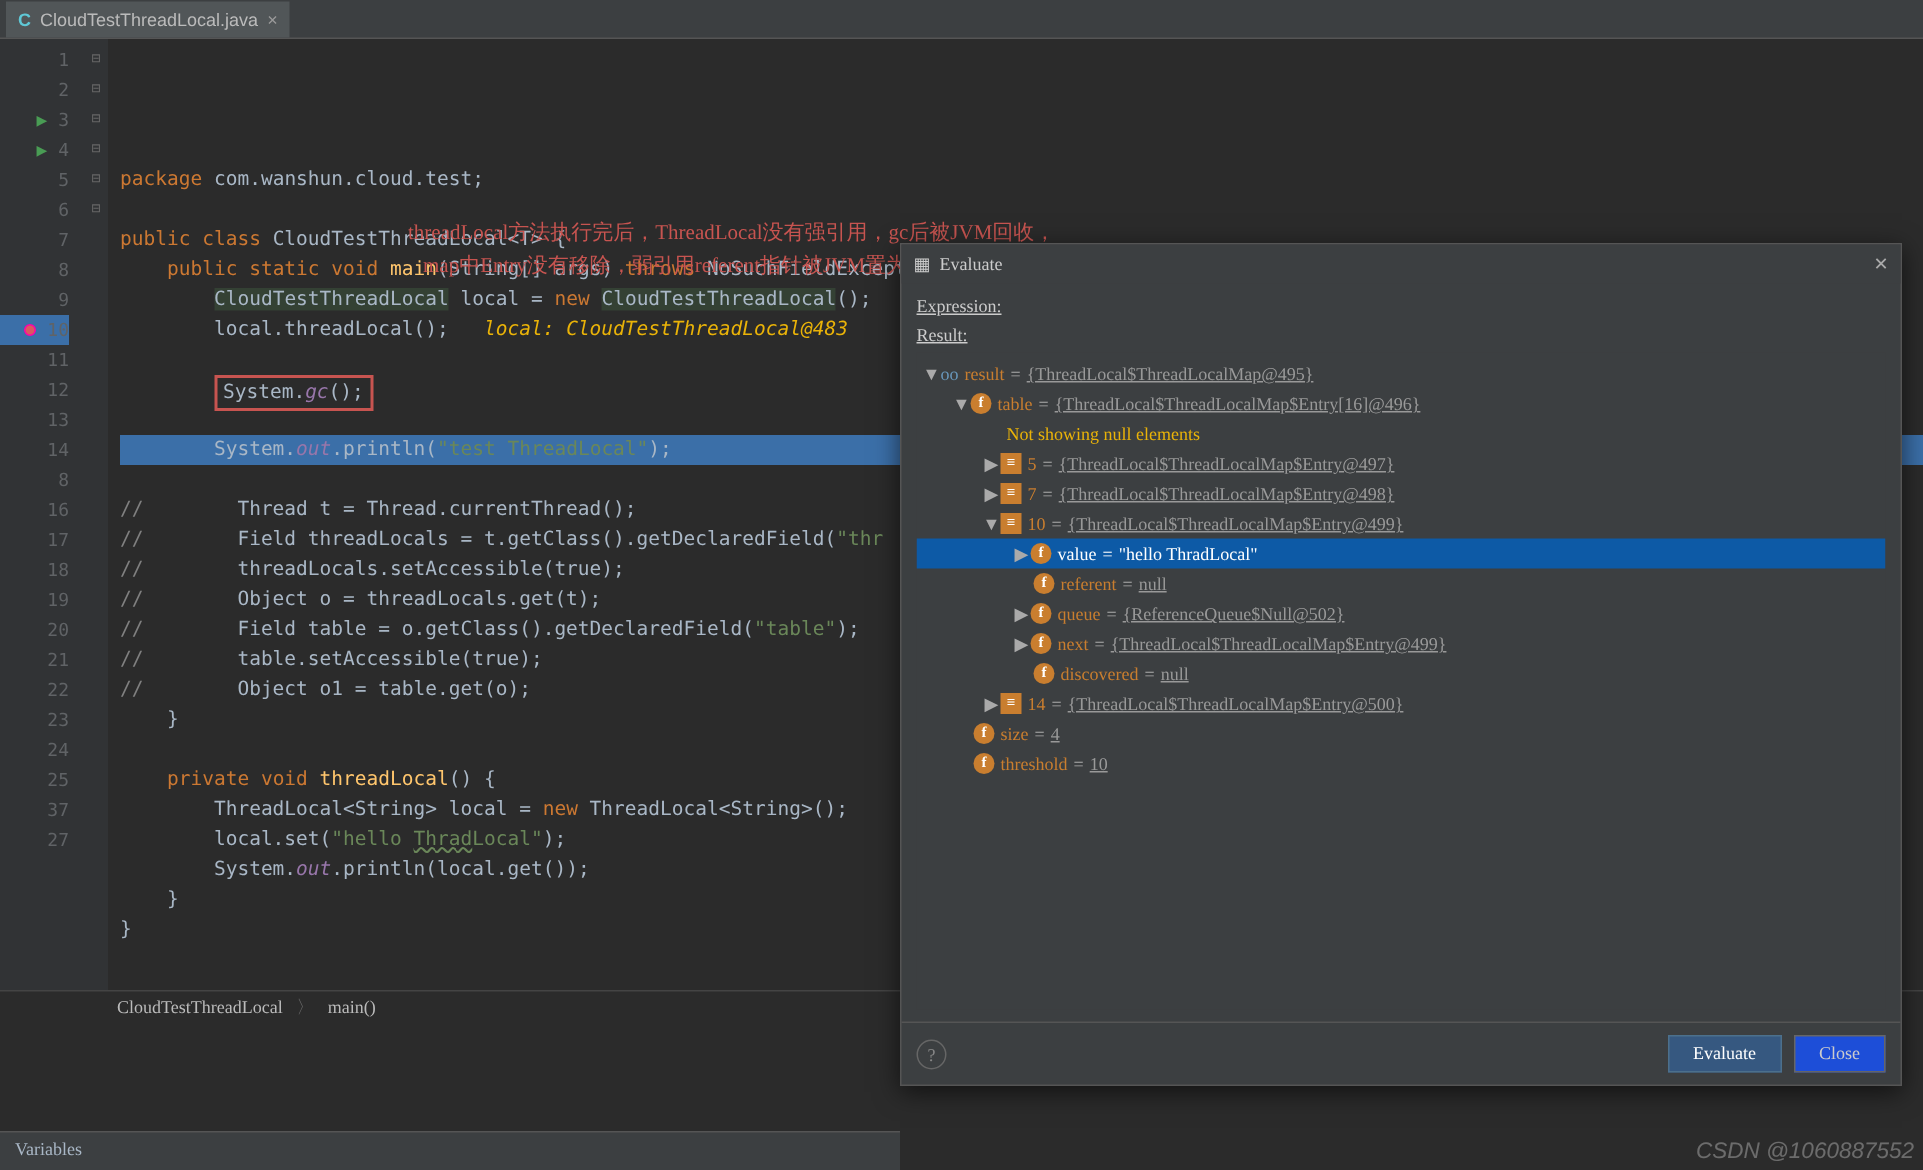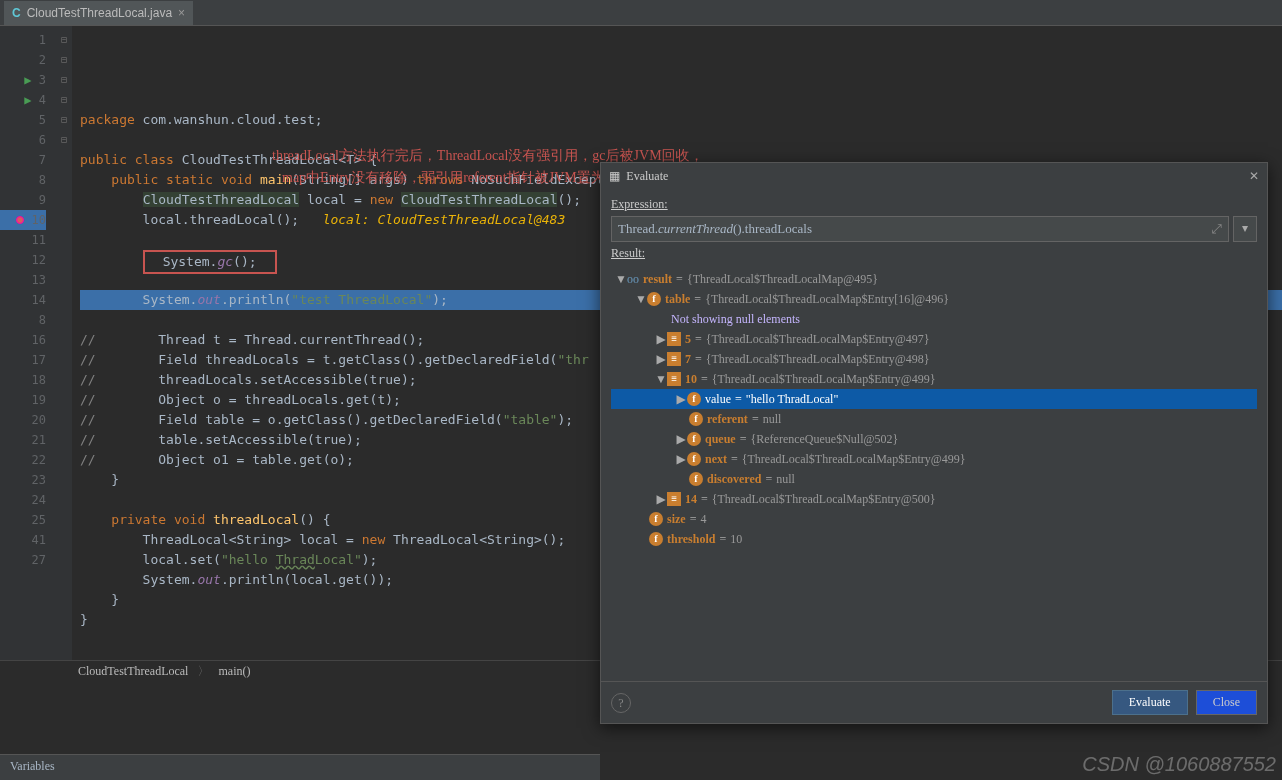--- a/index.html
+++ b/index.html
@@ -17,21 +17,21 @@
 .code .ln{height:20px;}
 .hl{background:#3b6fa8;}
 .gutter .hl,.fold-g .hl{background:#3b6fa8;}
 .kw{color:#cc7832;}
 .str{color:#6a8759;}
 .cls{color:#a9b7c6;}
 .ann{color:#eab308;font-style:italic;}
 .cmt{color:#808080;}
 .id{color:#9876aa;font-style:italic;}
 .call{color:#ffc66d;}
-.boxed{border:2px solid #c75450;padding:0 18px;display:inline-block;}
+.boxed{border:2px solid #c75450;padding:0 4px;display:inline-block;}
 .red-note{color:#c75450;font-size:14px;font-family:"Microsoft YaHei","Segoe UI";position:absolute;}
 .breadcrumb{height:22px;background:#2b2b2b;padding:2px 20px 2px 78px;font-family:"Segoe UI";font-size:12px;color:#bbb;border-top:1px solid #444;}
 .breadcrumb .sep{color:#666;margin:0 6px;}
 .vars{height:26px;background:#3c3f41;padding:4px 10px;font-family:"Segoe UI";font-size:12px;border-top:1px solid #555;position:absolute;bottom:0;width:600px;}
 .popup{position:absolute;left:600px;top:162px;width:668px;height:562px;background:#3c3f41;border:1px solid #555;box-shadow:0 4px 16px rgba(0,0,0,0.6);display:flex;flex-direction:column;font-family:"Segoe UI";font-size:12px;}
 .popup-title{height:26px;display:flex;align-items:center;justify-content:space-between;padding:0 8px;background:#3c3f41;}
 .popup-title .left{display:flex;align-items:center;gap:6px;color:#ccc;}
 .popup-title .close{color:#aaa;cursor:pointer;}
 .popup-body{padding:8px 10px;flex:1;display:flex;flex-direction:column;gap:4px;overflow:hidden;}
 .expr-row{display:flex;gap:4px;}
@@ -40,29 +40,29 @@
 .dd{width:24px;background:#45494a;border:1px solid #646464;text-align:center;color:#aaa;line-height:22px;}
 .hint{color:#999;font-size:11px;text-align:right;padding:2px 0;}
 .reslbl{color:#ccc;text-decoration:underline;}
 .tree{flex:1;background:#3c3f41;overflow:auto;padding:4px 0;line-height:20px;}
 .tree .row{display:flex;align-items:center;height:20px;padding-left:4px;white-space:nowrap;}
 .tree .row.sel{background:#0d5aa6;color:#fff;}
 .tree .tw{width:12px;text-align:center;color:#aaa;}
 .ic-f{display:inline-flex;width:14px;height:14px;border-radius:50%;background:#c97e2f;color:#fff;font-size:10px;align-items:center;justify-content:center;font-weight:bold;margin-right:4px;}
 .ic-e{display:inline-flex;width:14px;height:14px;background:#c97e2f;color:#fff;font-size:10px;align-items:center;justify-content:center;font-weight:bold;margin-right:4px;}
 .ic-oo{color:#6897bb;font-family:Consolas;margin-right:4px;}
-.tk{color:#c97e2f;font-weight:bold;}
-.tv{color:#999;}
+.tk{color:#c97e2f;}
+.tv{color:#999;text-decoration:underline;}
 .teq{color:#aaa;margin:0 4px;}
 .popup-foot{display:flex;justify-content:space-between;align-items:center;padding:8px 10px;border-top:1px solid #555;}
 .help{width:20px;height:20px;border:1px solid #666;border-radius:50%;color:#888;text-align:center;line-height:18px;}
 .btns{display:flex;gap:8px;}
 .btn{padding:4px 16px;background:#1d4ed8;border:1px solid #666;color:#ccc;cursor:pointer;}
 .btn.primary{background:#365880;border-color:#4c708c;color:#fff;}
-.watermark{position:absolute;right:6px;bottom:4px;color:rgba(230,230,230,0.35);font-family:Arial;font-size:20px;font-style:italic;}
+.watermark{position:absolute;right:6px;bottom:4px;color:rgba(230,230,230,0.35);font-family:Arial;font-size:15px;font-style:italic;}
 </style>
 </head>
 <body>
 
 <div class="tab-bar">
   <div class="tab">
     <span class="icon">C</span>
     <span>CloudTestThreadLocal.java</span>
     <span class="close">×</span>
   </div>
@@ -88,21 +88,21 @@
       <div class=""> 16</div>
       <div class=""> 17</div>
       <div class=""> 18</div>
       <div class=""> 19</div>
       <div class=""> 20</div>
       <div class=""> 21</div>
       <div class=""> 22</div>
       <div class=""> 23</div>
       <div class=""> 24</div>
       <div class=""> 25</div>
-      <div class=""> 41</div>
+      <div class=""> 37</div>
       <div class=""> 27</div>
     </div>
   <div class="fold-g" id="foldg">
       <div class=""></div>
       <div class=""></div>
       <div class=""></div>
       <div class="">⊟</div>
       <div class=""></div>
       <div class=""></div>
       <div class=""></div>
@@ -146,41 +146,37 @@
 <div class="popup">
   <div class="popup-title">
     <div class="left">
       <span>▦</span>
       <span>Evaluate</span>
     </div>
     <span class="close">✕</span>
   </div>
   <div class="popup-body">
     <div style="color:#ccc;text-decoration:underline;">Expression:</div>
-    <div class="expr-row">
-      <div class="expr-input"><span>Thread.</span><span class="it">currentThread</span><span>().threadLocals</span><span style="float:right;color:#888">⤢</span></div>
-      <div class="dd">▾</div>
-    </div>
     <div class="reslbl">Result:</div>
     <div class="tree">
       <div class="row">
           <span class="tw">▼</span>
           <span class="ic-oo">oo</span>
           <span class="tk">result</span>
           <span class="teq">=</span>
           <span class="tv">{ThreadLocal$ThreadLocalMap@495}</span>
         </div>
       <div class="row" style="padding-left:24px">
           <span class="tw">▼</span>
           <span class="ic-f">f</span>
           <span class="tk">table</span>
           <span class="teq">=</span>
           <span class="tv">{ThreadLocal$ThreadLocalMap$Entry[16]@496}</span>
         </div>
-      <div class="row" style="padding-left:60px;color:#c4b5fd">
+      <div class="row" style="padding-left:60px;color:#eab308">
           <span>Not showing null elements</span>
         </div>
       <div class="row" style="padding-left:44px">
           <span class="tw">▶</span>
           <span class="ic-e">≡</span>
           <span class="tk">5</span>
           <span class="teq">=</span>
           <span class="tv">{ThreadLocal$ThreadLocalMap$Entry@497}</span>
         </div>
       <div class="row" style="padding-left:44px">

